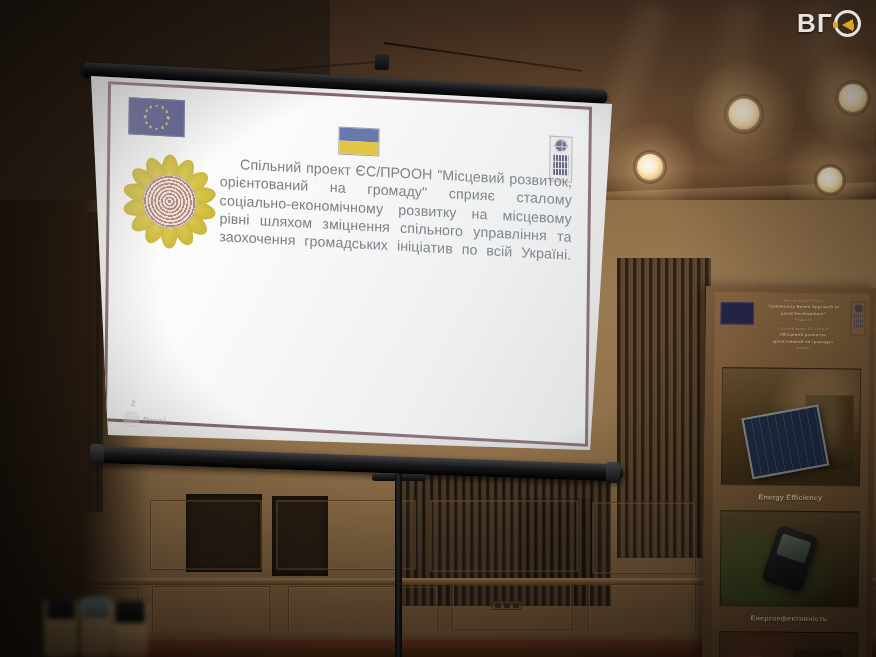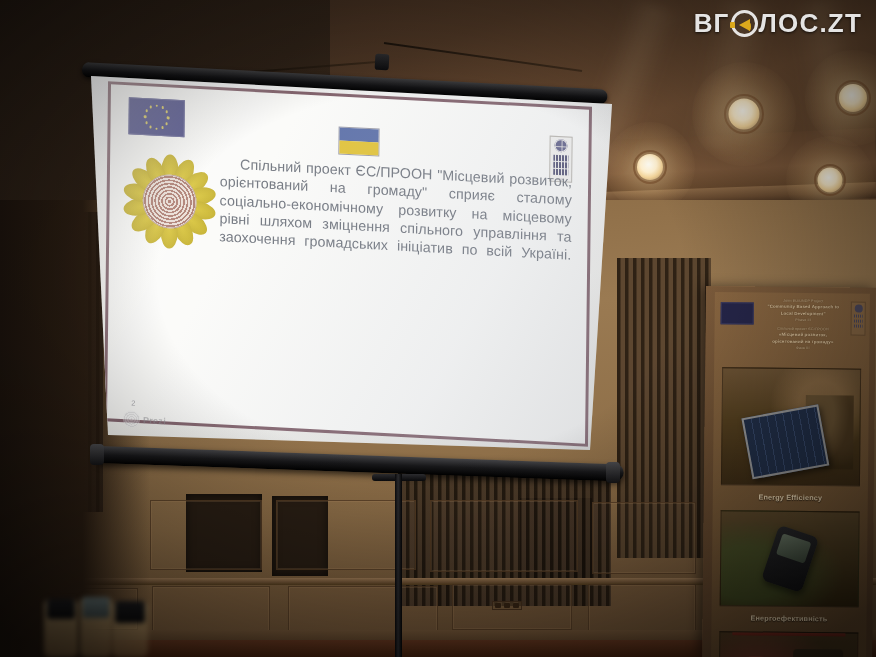--- a/index.html
+++ b/index.html
@@ -652,16 +652,15 @@
   </div>
 
   <div class="wall-vignette"></div>
 
   <div id="watermark">
     <span>ВГ</span>
     <span class="wm-o">
       <span class="wm-horn"></span>
       <span class="wm-wave"></span>
     </span>
-    <span>ЛОС.ZT</span>
   </div>
 
 </div>
 
 </body></html>

